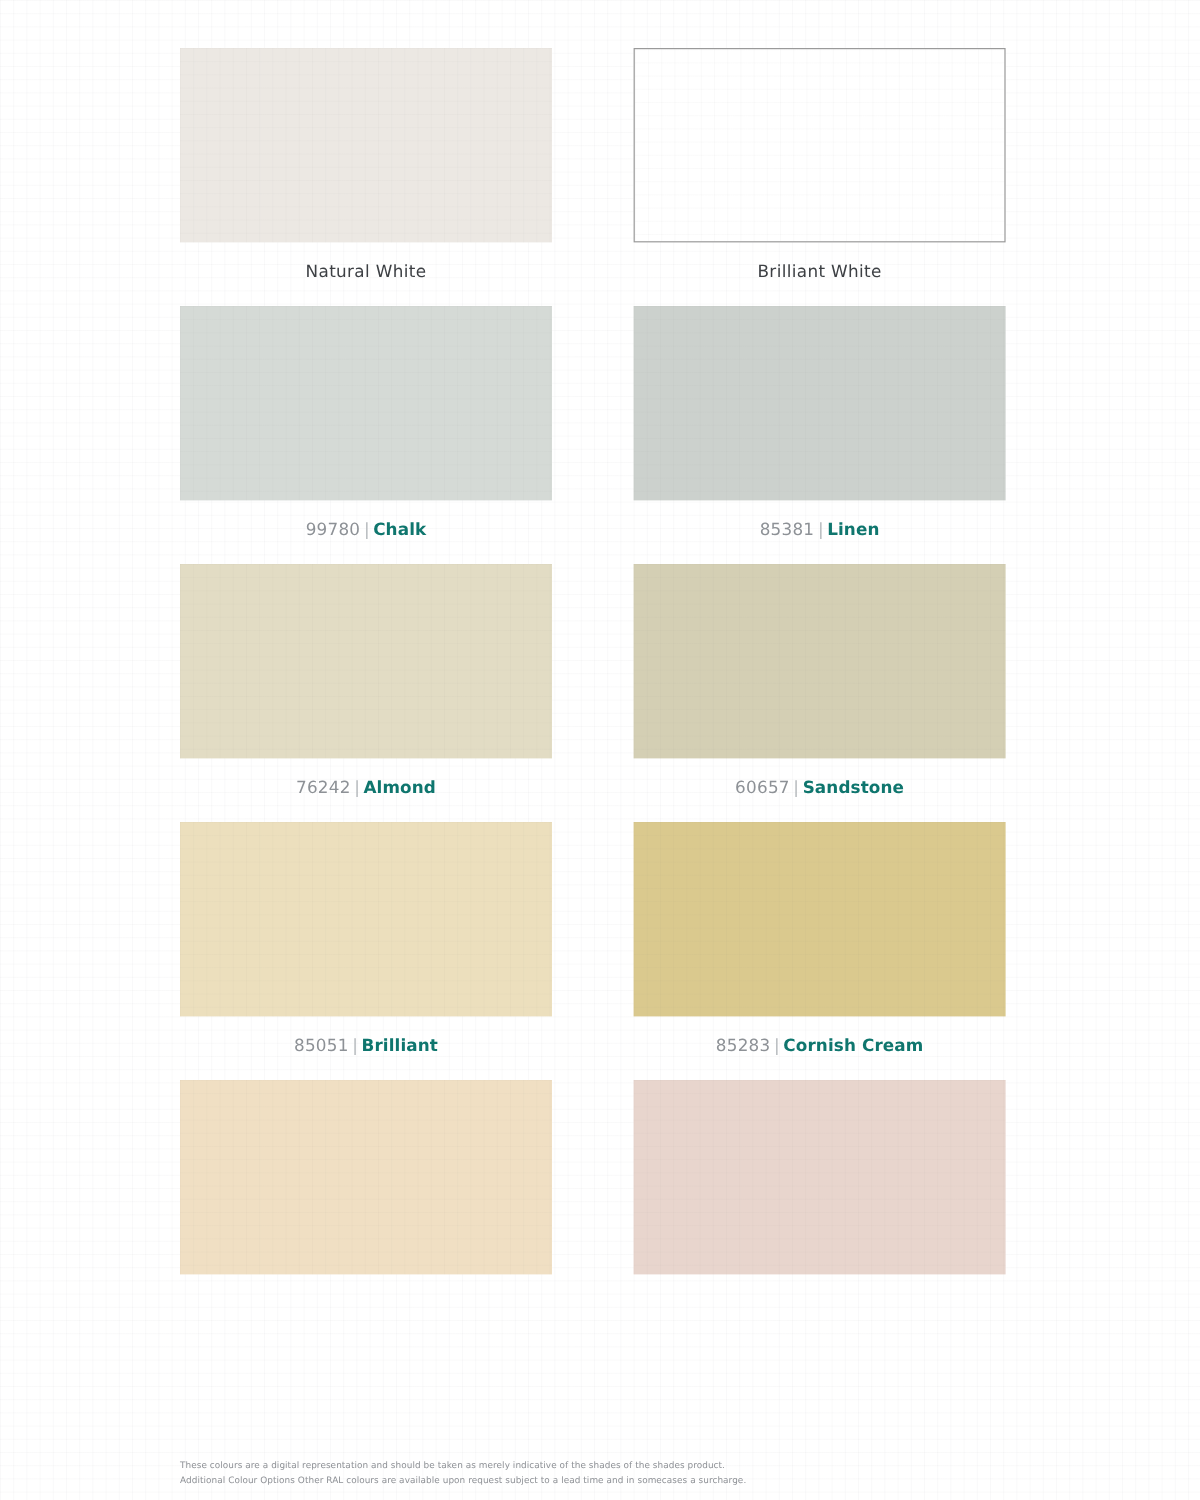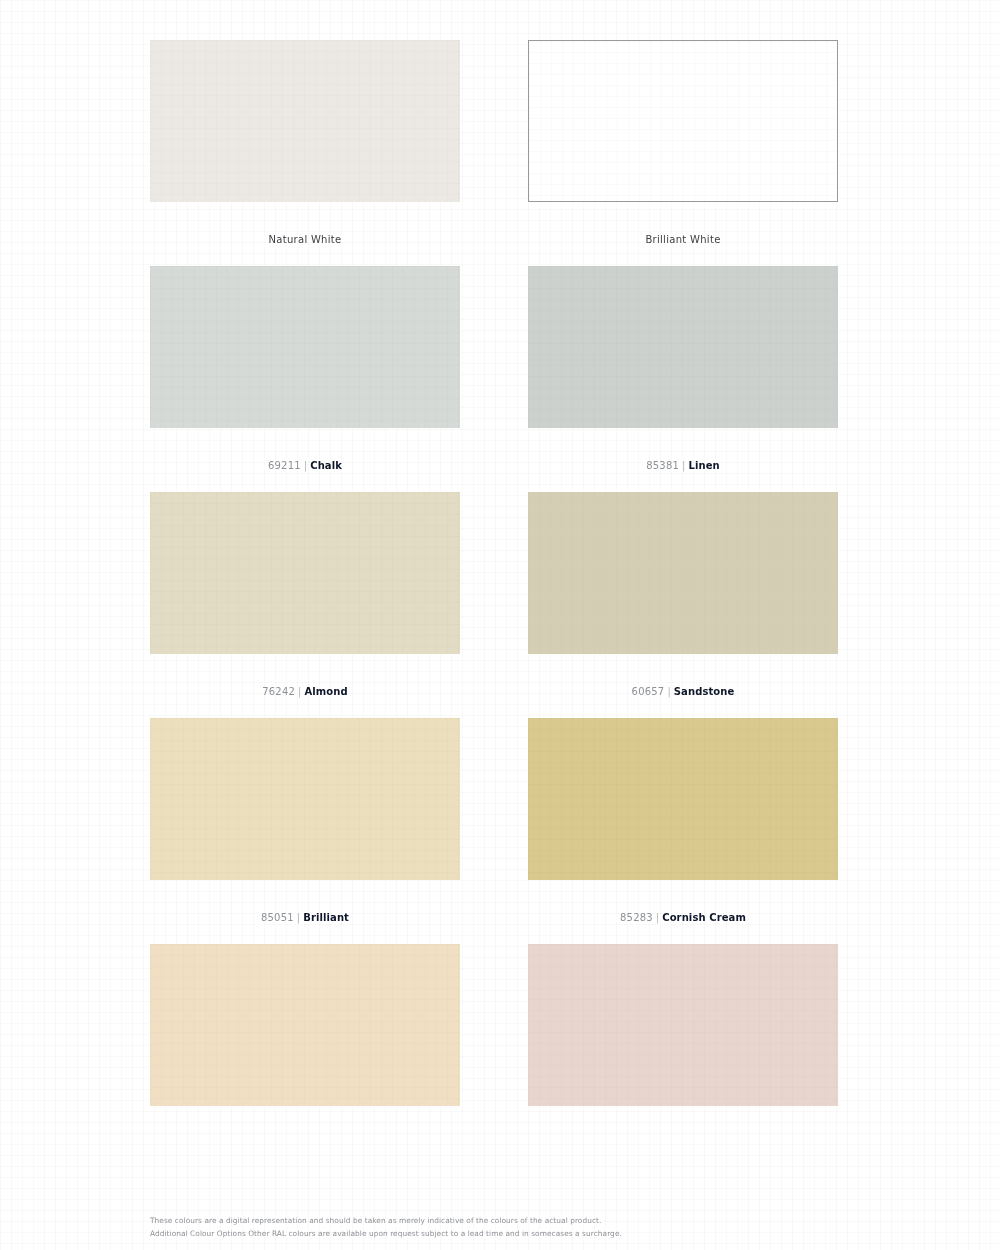--- a/index.html
+++ b/index.html
@@ -57,38 +57,38 @@
     position: absolute;
     inset: 0;
     background-image:
       linear-gradient(to right, rgba(120,120,120,0.035) 1px, transparent 1px),
       linear-gradient(to bottom, rgba(120,120,120,0.035) 1px, transparent 1px);
     background-size: 11px 11px;
     pointer-events: none;
   }
   .swatch-label {
     text-align: center;
-    font-size: 10px;
+    font-size: 14px;
     line-height: 1;
-    padding-top: 33px;
+    padding-top: 18px;
     padding-bottom: 21px;
     white-space: nowrap;
     color: #3d4044;
   }
   .swatch-code {
     color: #8d9196;
     font-weight: 400;
     letter-spacing: 0.2px;
   }
   .swatch-sep {
     color: #b4b8bc;
     padding: 0 3px;
   }
   .swatch-name {
-    color: #0f172a;
+    color: #0f766e;
     font-weight: 700;
     letter-spacing: 0.1px;
   }
   .swatch-name.plain {
     font-weight: 400;
     color: #3d4044;
     letter-spacing: 0.3px;
   }
   .disclaimer {
     position: absolute;
@@ -115,21 +115,21 @@
       <div class="swatch-cell">
         <div class="swatch-chip" style="background-color: rgb(236, 232, 227);"></div>
         <div class="swatch-label"><span class="swatch-name plain">Natural White</span></div>
       </div>
       <div class="swatch-cell">
         <div class="swatch-chip outlined" style="background-color: rgb(255, 255, 255);"></div>
         <div class="swatch-label"><span class="swatch-name plain">Brilliant White</span></div>
       </div>
       <div class="swatch-cell">
         <div class="swatch-chip" style="background-color: rgb(213, 218, 214);"></div>
-        <div class="swatch-label"><span class="swatch-code">69211</span><span class="swatch-sep">|</span><span class="swatch-name">Chalk</span></div>
+        <div class="swatch-label"><span class="swatch-code">99780</span><span class="swatch-sep">|</span><span class="swatch-name">Chalk</span></div>
       </div>
       <div class="swatch-cell">
         <div class="swatch-chip" style="background-color: rgb(204, 209, 205);"></div>
         <div class="swatch-label"><span class="swatch-code">85381</span><span class="swatch-sep">|</span><span class="swatch-name">Linen</span></div>
       </div>
       <div class="swatch-cell">
         <div class="swatch-chip" style="background-color: rgb(226, 220, 196);"></div>
         <div class="swatch-label"><span class="swatch-code">76242</span><span class="swatch-sep">|</span><span class="swatch-name">Almond</span></div>
       </div>
       <div class="swatch-cell">
@@ -147,15 +147,15 @@
       <div class="swatch-cell">
         <div class="swatch-chip" style="background-color: rgb(240, 223, 195);"></div>
       </div>
       <div class="swatch-cell">
         <div class="swatch-chip" style="background-color: rgb(232, 213, 205);"></div>
       </div>
     </div>
 </div>
 
 <div class="disclaimer">
-  <div class="disclaimer-line">These colours are a digital representation and should be taken as merely indicative of the colours of the actual product.</div>
+  <div class="disclaimer-line">These colours are a digital representation and should be taken as merely indicative of the shades of the shades product.</div>
   <div class="disclaimer-line">Additional Colour Options Other RAL colours are available upon request subject to a lead time and in somecases a surcharge.</div>
 </div>
 
 </body></html>

